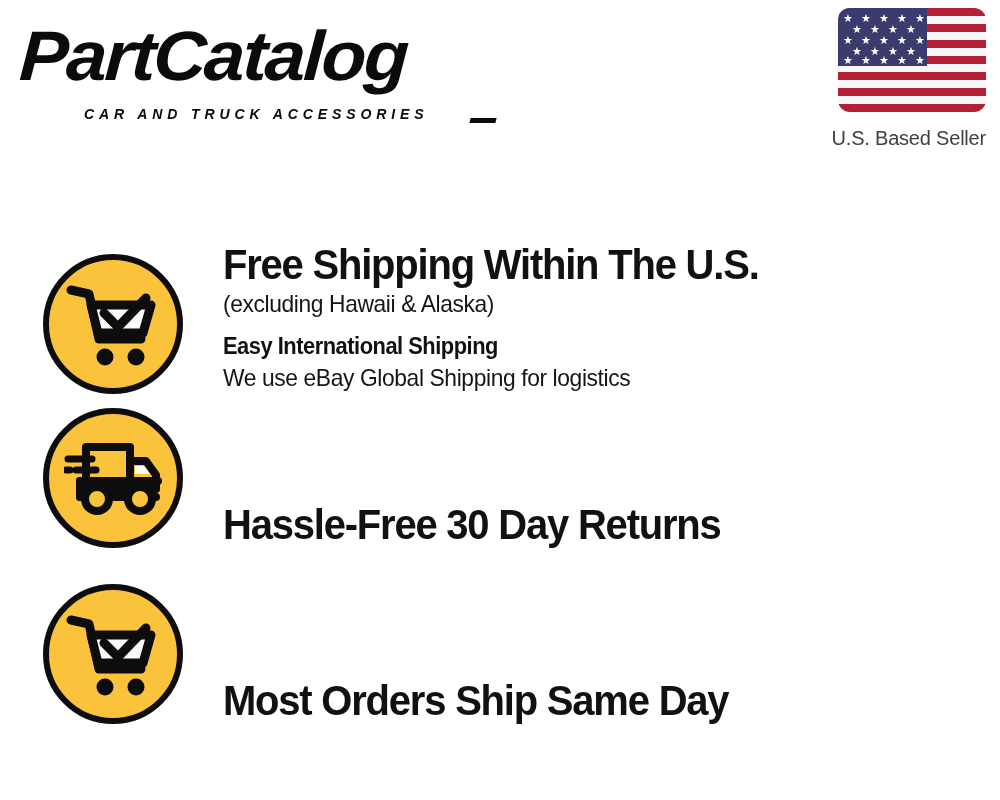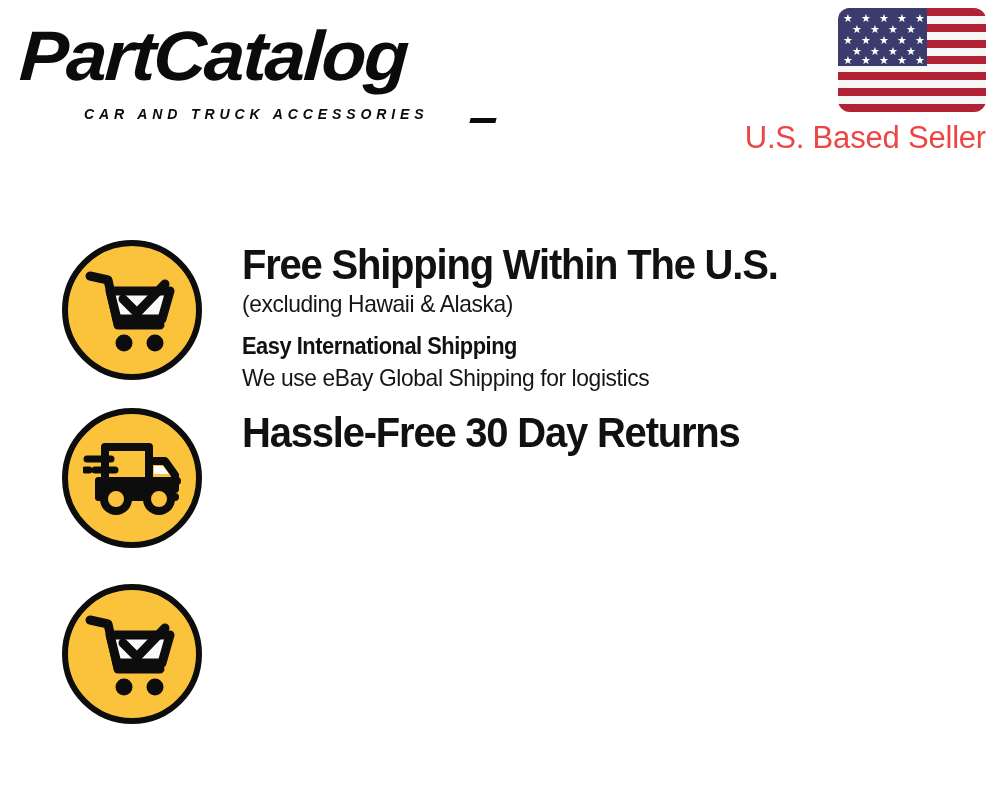--- a/index.html
+++ b/index.html
@@ -108,41 +108,40 @@
   .flag-star {
     position: absolute;
     color: #ffffff;
     font-size: 11px;
     line-height: 11px;
   }
   .seller-caption {
     margin-top: 4px;
     font-family: "Liberation Sans", sans-serif;
     font-weight: 400;
-    font-size: 31px;
+    font-size: 20px;
     line-height: 36px;
-    color: #ef4444;
+    color: #404040;
     letter-spacing: -0.2px;
     white-space: nowrap;
   }
 
   
   .features {
     position: absolute;
     left: 0;
     top: 240px;
     width: 1000px;
   }
   .feature-row {
     position: absolute;
     left: 0;
     width: 808px;
     display: flex;
-    align-items: flex-start;
-    margin-left: 19px;
+    align-items: flex-end;
   }
   .feature-row[data-row="0"] { top: 0px; }
   .feature-row[data-row="1"] { top: 168px; }
   .feature-row[data-row="2"] { top: 344px; }
 
   .badge {
     position: relative;
     flex: 0 0 auto;
     margin-left: 43px;
     width: 140px;
@@ -302,16 +301,19 @@
     <div class="feature-row" data-row="2">
       <div class="badge">
         <svg width="96" height="86" viewBox="0 0 96 86" fill="none">
           <path d="M6 9 L24 13 L34 58 L76 58" stroke="#0d0d0d" stroke-width="9" stroke-linecap="round" stroke-linejoin="round" fill="none"></path>
           <path d="M26 24 L86 24 L78 52 L33 52 Z" fill="#FAFAFA" stroke="#0d0d0d" stroke-width="9" stroke-linejoin="round"></path>
           <path d="M39 32 L53 46 L81 17" stroke="#0d0d0d" stroke-width="9" stroke-linecap="round" stroke-linejoin="round" fill="none"></path>
           <circle cx="40" cy="76" r="8.5" fill="#0d0d0d"></circle>
           <circle cx="71" cy="76" r="8.5" fill="#0d0d0d"></circle>
         </svg>
       </div>
+      <div class="feature-text">
+        <div class="feature-title">Most Orders Ship Same Day</div>
+      </div>
     </div>
 
   </div>
 </div>
 
 </body></html>

